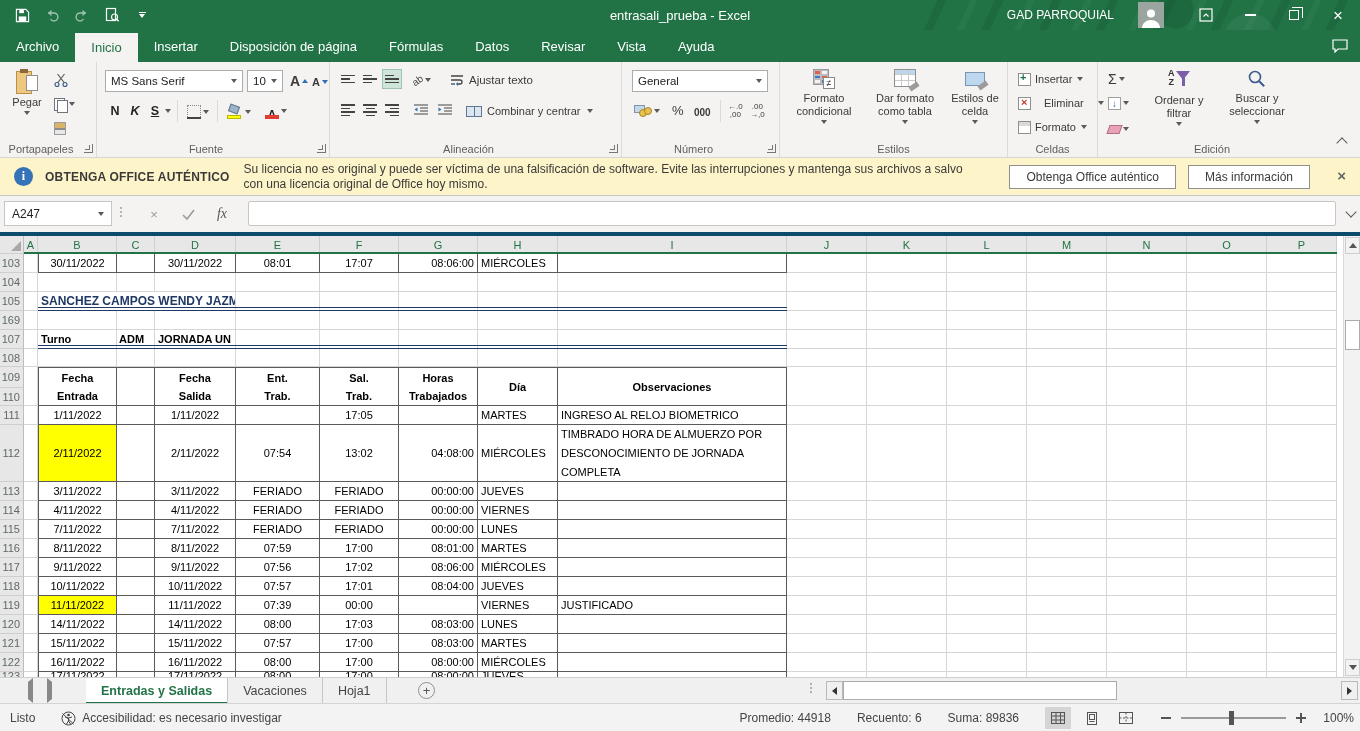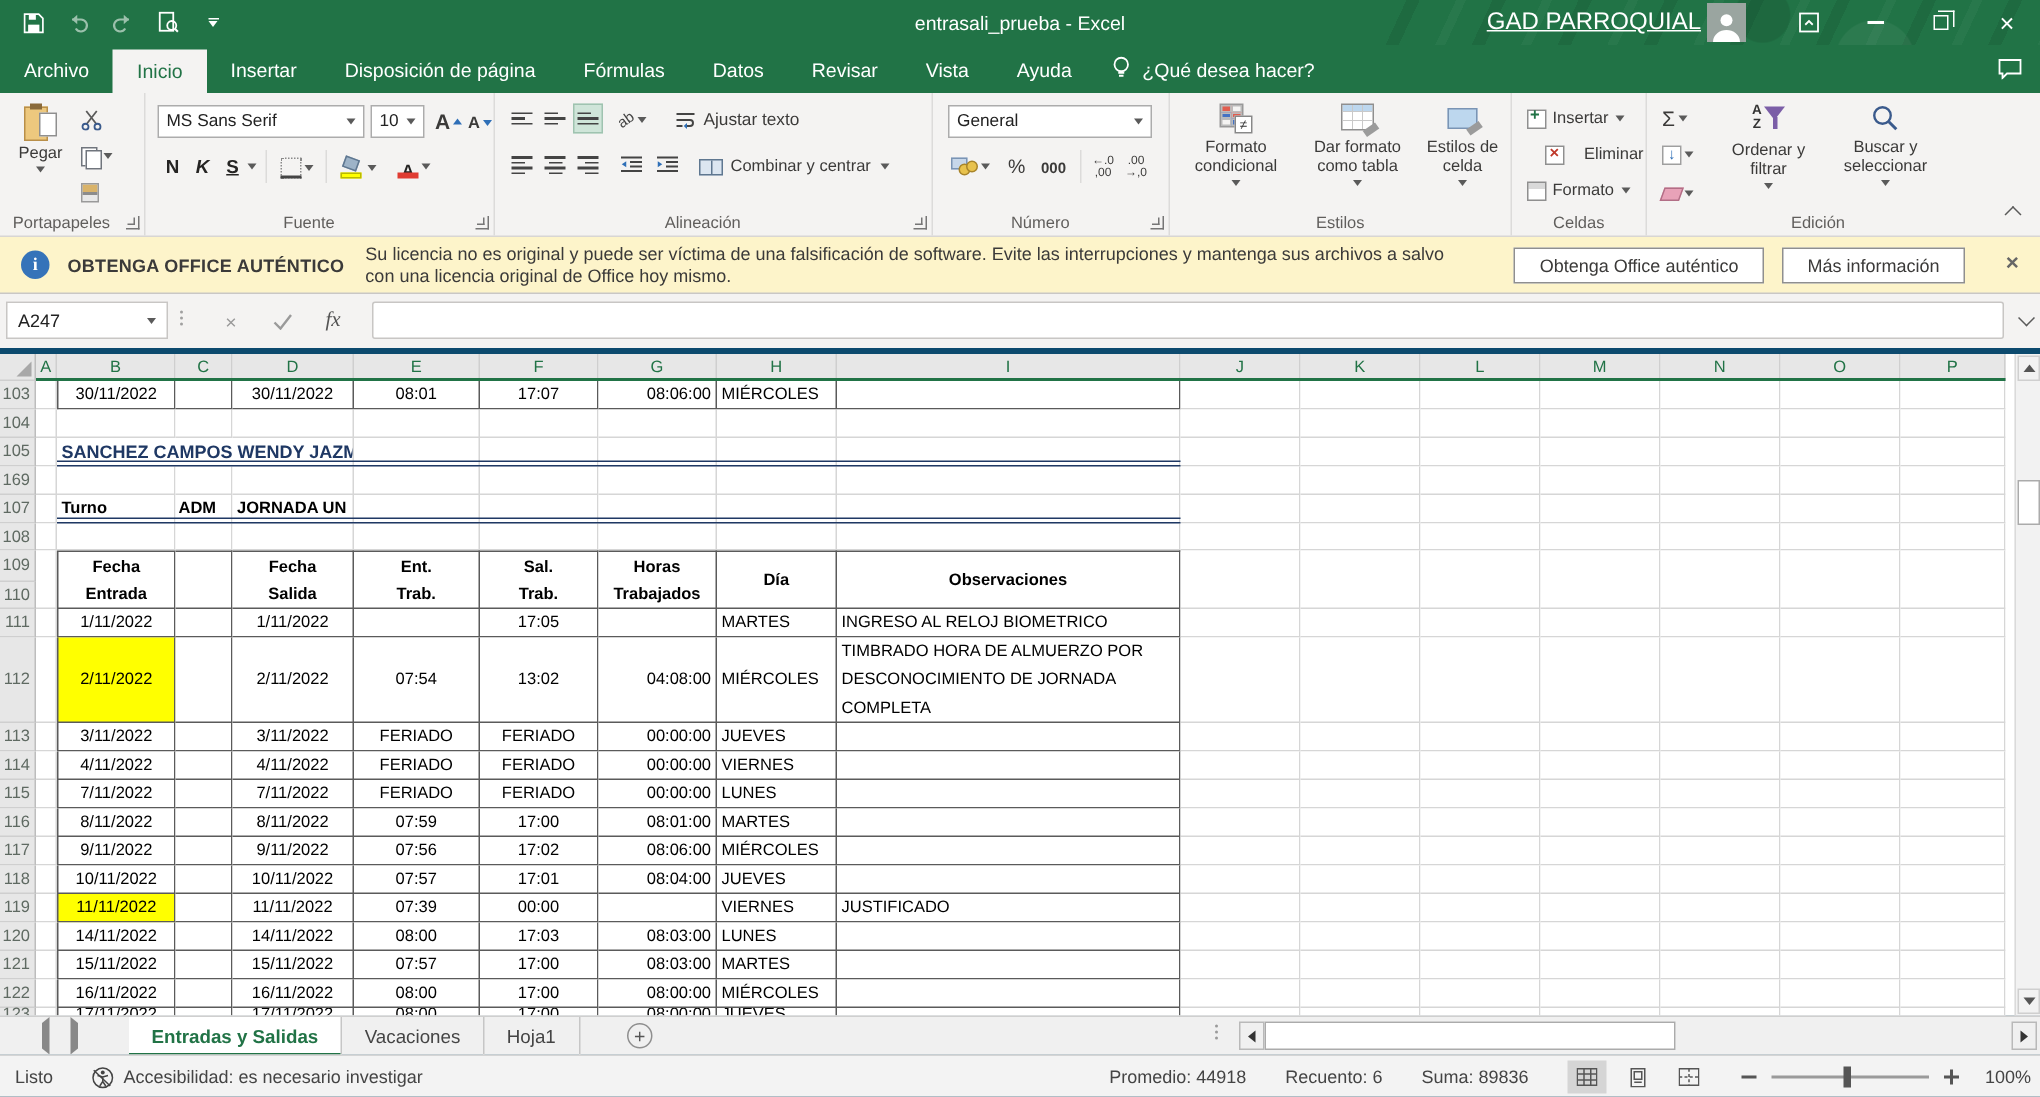--- a/index.html
+++ b/index.html
@@ -16,21 +16,21 @@
       repeating-linear-gradient(115deg, transparent 0 16px, rgba(0,0,0,.16) 16px 24px, transparent 24px 46px, rgba(255,255,255,.07) 46px 52px);}
   .qat{position:absolute;left:10px;top:0;height:30px;display:flex;align-items:center;gap:6px;z-index:2;}
   .qbtn{width:24px;height:24px;display:flex;align-items:center;justify-content:center;cursor:default;}
   .qat .dim{opacity:.55;}
   .qat-dd{display:flex;flex-direction:column;align-items:center;gap:1px;}
   .qat-dd .bar{width:7px;height:1.5px;background:#fff;}
   .dd-w{width:0;height:0;border-left:3px solid transparent;border-right:3px solid transparent;border-top:4px solid #fff;}
   .title{position:absolute;left:0;right:0;top:0;height:30px;display:flex;align-items:center;justify-content:center;
          color:#fff;font-size:13px;z-index:1;}
   .tb-right{position:absolute;right:0;top:0;height:30px;display:flex;align-items:center;z-index:2;}
-  .tb-user{color:#fff;font-size:16px;margin-right:4px;text-decoration:underline;}
+  .tb-user{color:#fff;font-size:12px;margin-right:24px;}
   .avatar{width:26px;height:26px;background:#9aa5a0;display:flex;align-items:flex-end;justify-content:center;margin-right:20px;overflow:hidden;}
   .winbtn{width:44px;height:30px;display:flex;align-items:center;justify-content:center;color:#fff;}
   .min-glyph{width:11px;height:1.5px;background:#fff;}
   .restore-glyph{position:relative;width:10px;height:10px;border:1px solid #fff;}
   .restore-glyph:before{content:"";position:absolute;left:2px;top:-4px;width:10px;height:10px;border:1px solid #fff;border-bottom:none;border-left:none;}
   .close-glyph{font-size:17px;line-height:1;color:#fff;}
 
   
   .tabrow{position:absolute;left:0;top:30px;width:1360px;height:32px;background:#217346;display:flex;align-items:stretch;}
   .rtab{color:#fff;font-size:13px;display:flex;align-items:center;padding:0 16px;cursor:default;}
@@ -281,29 +281,20 @@
   <div class="tabrow">
     <div class="rtab">Archivo</div>
     <div class="rtab active">Inicio</div>
     <div class="rtab">Insertar</div>
     <div class="rtab">Disposición de página</div>
     <div class="rtab">Fórmulas</div>
     <div class="rtab">Datos</div>
     <div class="rtab">Revisar</div>
     <div class="rtab">Vista</div>
     <div class="rtab">Ayuda</div>
-    <div class="tellme">
-      <span>
-        <svg width="13" height="16" viewBox="0 0 13 16">
-            <circle cx="6.5" cy="6" r="4.5" fill="none" stroke="#fff" stroke-width="1.2"></circle>
-            <path d="M4.5 11.5h4M5 13.5h3" stroke="#fff" stroke-width="1.2"></path>
-          </svg>
-      </span>
-      <span>¿Qué desea hacer?</span>
-    </div>
     <div class="tr-comment">
       <svg width="16" height="14" viewBox="0 0 16 14">
           <path d="M1 1h14v9H6l-3 3v-3H1z" fill="none" stroke="#fff" stroke-width="1.2"></path>
         </svg>
     </div>
   </div>
 
   <div class="ribbon">
 
     <div class="rgroup" style="left:0;width:97px;">
@@ -525,21 +516,21 @@
       </div>
       <div class="glabel" style="right:0;">Estilos</div>
     </div>
 
     <div class="rgroup" style="left:1008px;width:90px;">
       <div class="minibtn" style="left:8px;top:7px;">
         <span class="ins-ic"></span>
         <span class="rtext" style="margin-left:2px;">Insertar</span>
           <span class="dd" style="margin-left:3px;"></span>
       </div>
-      <div class="minibtn" style="left:20px;top:31px;gap:11px;">
+      <div class="minibtn" style="left:8px;top:31px;gap:11px;">
         <span class="del-ic"></span>
         <span class="rtext" style="margin-left:2px;">Eliminar</span>
           <span class="dd" style="margin-left:3px;"></span>
       </div>
       <div class="minibtn" style="left:8px;top:55px;">
         <span class="fmtc-ic"></span>
         <span class="rtext" style="margin-left:2px;">Formato</span>
           <span class="dd" style="margin-left:3px;"></span>
       </div>
       <div class="glabel" style="right:0;">Celdas</div>

